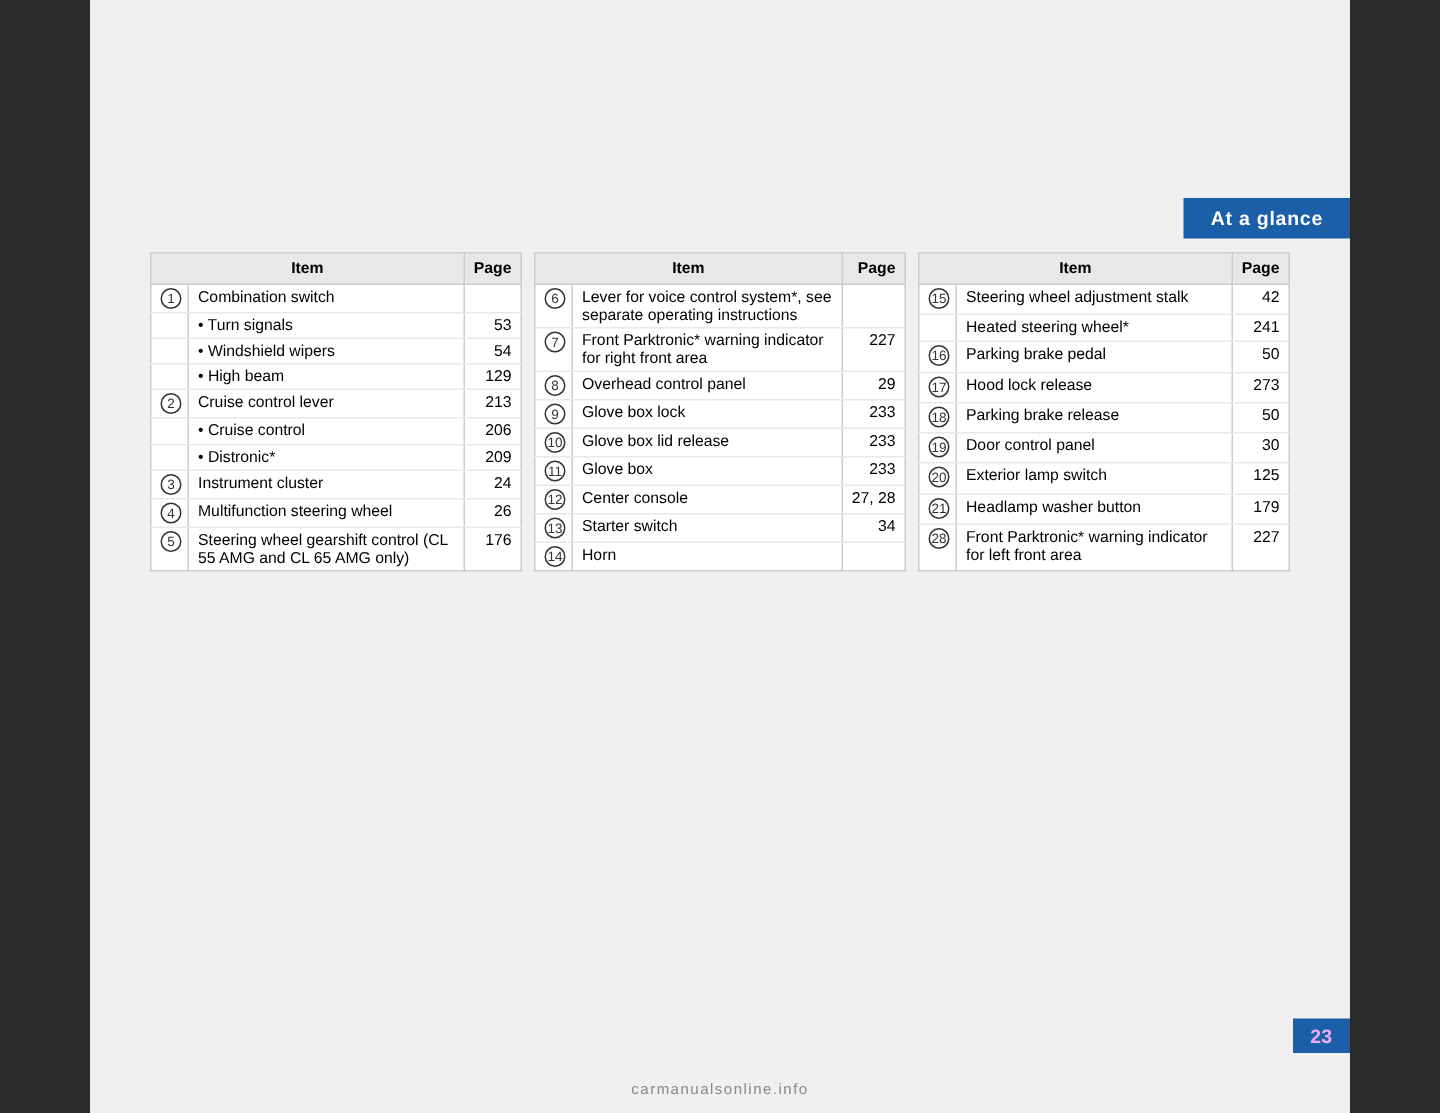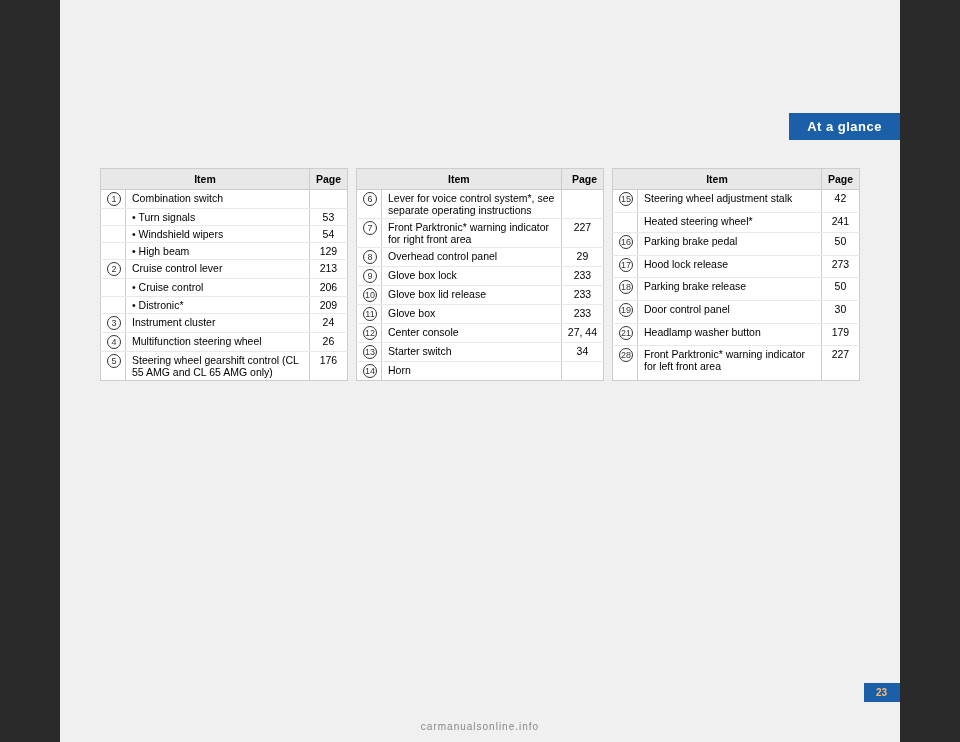--- a/index.html
+++ b/index.html
@@ -21,21 +21,21 @@
 
     .content-area {
       position: absolute;
       top: 0; left: 0; right: 0; bottom: 0;
       background: #f0f0f0;
       margin: 0 60px;
     }
 
     .header-bar {
       position: absolute;
-      top: 113px;
+      top: 132px;
       right: 60px;
       background: #1a5fa8;
       color: white;
       font-size: 13px;
       font-weight: bold;
       padding: 6px 18px;
       letter-spacing: 0.5px;
     }
 
     .tables-container {
@@ -69,21 +69,21 @@
 
     .data-table td {
       border-left: 1px solid #ccc;
       border-right: 1px solid #ccc;
       border-bottom: 1px solid #e8e8e8;
       padding: 2px 6px;
       vertical-align: top;
     }
 
     .data-table td.page-num {
-      text-align: center;
+      text-align: right;
       white-space: nowrap;
     }
 
     .data-table td.item-num {
       width: 18px;
       padding-right: 2px;
       color: #333;
     }
 
     .num-circle {
@@ -100,26 +100,26 @@
 
     .last-row td {
       border-bottom: 1px solid #ccc;
     }
 
     .page-number-box {
       position: absolute;
       bottom: 40px;
       right: 60px;
       background: #1a5fa8;
-      color: #fdba74;
-      font-size: 10px;
+      color: #f0abfc;
+      font-size: 13px;
       font-weight: bold;
       padding: 4px 12px;
       min-width: 36px;
-      text-align: left;
+      text-align: right;
     }
 
     .watermark {
       position: absolute;
       bottom: 10px;
       left: 50%;
       transform: translateX(-50%);
       color: #888;
       font-size: 10px;
       letter-spacing: 1px;
@@ -236,21 +236,21 @@
         <td class="page-num">233</td>
       </tr>
       <tr>
         <td class="item-num"><span class="num-circle">11</span></td>
         <td>Glove box</td>
         <td class="page-num">233</td>
       </tr>
       <tr>
         <td class="item-num"><span class="num-circle">12</span></td>
         <td>Center console</td>
-        <td class="page-num">27, 44</td>
+        <td class="page-num">27, 28</td>
       </tr>
       <tr>
         <td class="item-num"><span class="num-circle">13</span></td>
         <td>Starter switch</td>
         <td class="page-num">34</td>
       </tr>
       <tr class="last-row">
         <td class="item-num"><span class="num-circle">14</span></td>
         <td>Horn</td>
         <td class="page-num"></td>
@@ -290,20 +290,25 @@
         <td class="item-num"><span class="num-circle">18</span></td>
         <td>Parking brake release</td>
         <td class="page-num">50</td>
       </tr>
       <tr>
         <td class="item-num"><span class="num-circle">19</span></td>
         <td>Door control panel</td>
         <td class="page-num">30</td>
       </tr>
       <tr>
+        <td class="item-num"><span class="num-circle">20</span></td>
+        <td>Exterior lamp switch</td>
+        <td class="page-num">125</td>
+      </tr>
+      <tr>
         <td class="item-num"><span class="num-circle">21</span></td>
         <td>Headlamp washer button</td>
         <td class="page-num">179</td>
       </tr>
       <tr class="last-row">
         <td class="item-num"><span class="num-circle">28</span></td>
         <td>Front Parktronic* warning indicator for left front area</td>
         <td class="page-num">227</td>
       </tr>
     </tbody>

